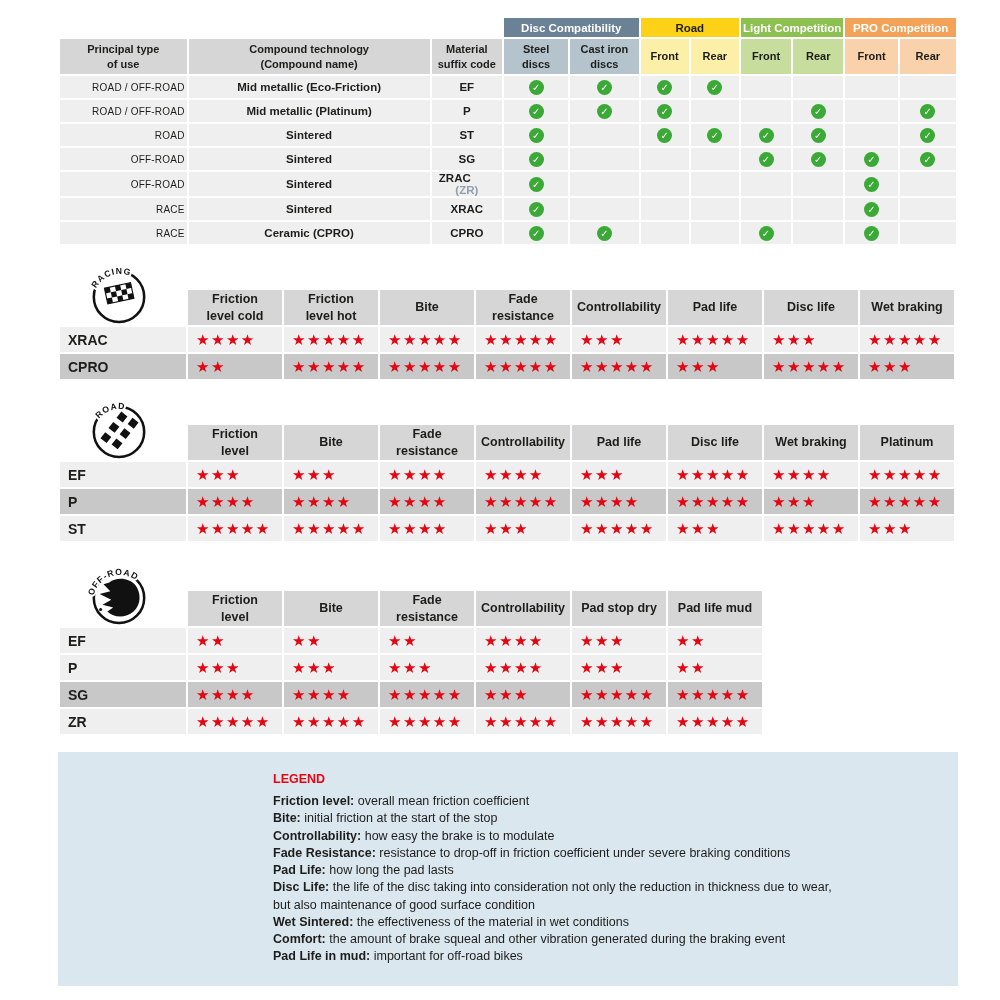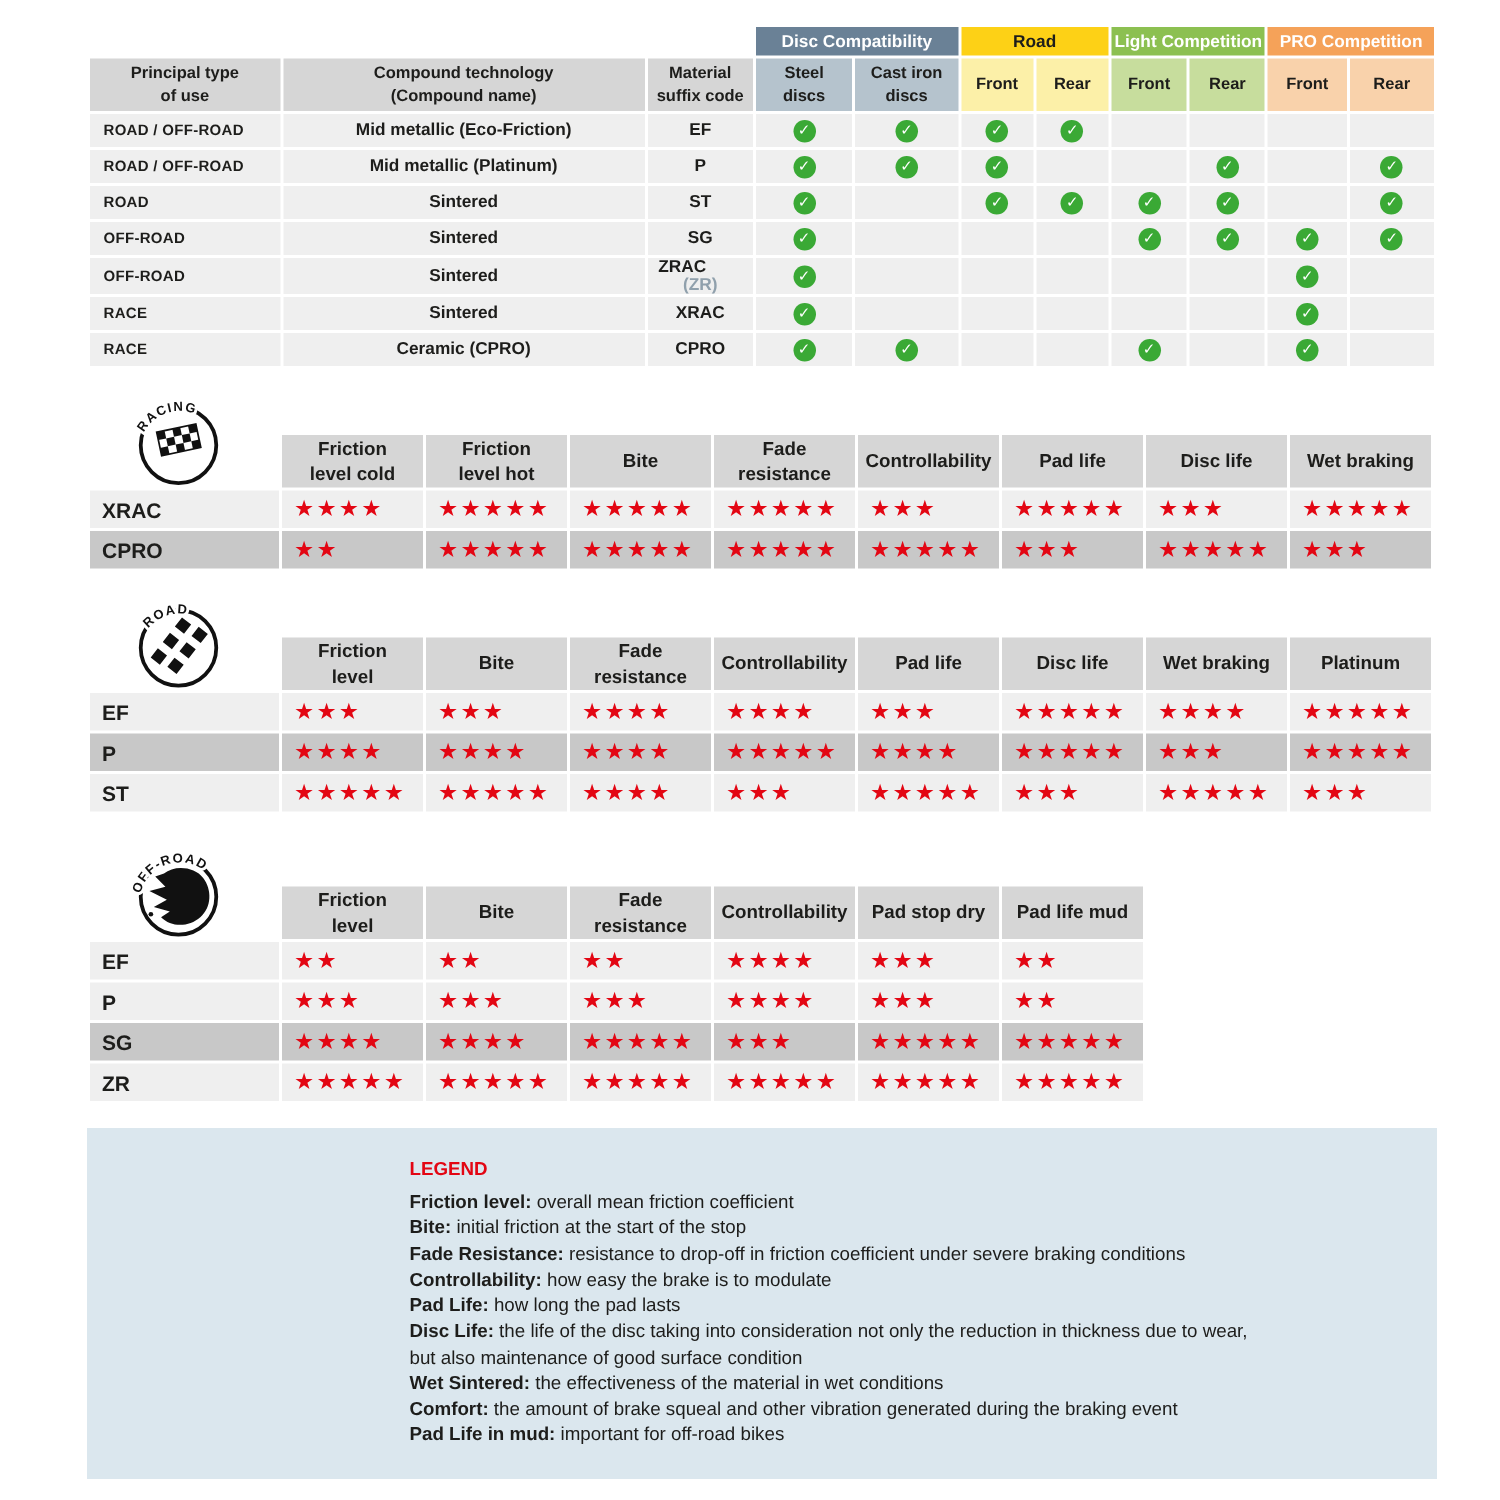--- a/index.html
+++ b/index.html
@@ -17,21 +17,21 @@
   .g-disc{background:var(--disc-group);color:#fff;}
   .g-road{background:var(--road-group);color:#1d1d1b;}
   .g-light{background:var(--light-group);color:#fff;}
   .g-pro{background:var(--pro-group);color:#fff;}
   .head-row td{height:35px;background:var(--header-gray);font-size:11px;font-weight:bold;text-align:center;line-height:1.3;}
   .head-row td.sub-disc{background:var(--disc-sub);}
   .head-row td.sub-road{background:var(--road-sub);}
   .head-row td.sub-light{background:var(--light-sub);}
   .head-row td.sub-pro{background:var(--pro-sub);}
   #compat .data-row td{height:22px;background:var(--row-light);font-size:11px;text-align:center;}
-  #compat .data-row td.use{text-align:left;padding-left:9px;font-weight:bold;font-size:10px;letter-spacing:.2px;}
+  #compat .data-row td.use{text-align:right;padding-left:9px;font-weight:normal;font-size:10px;letter-spacing:.2px;}
   #compat .data-row td.compound{font-weight:bold;font-size:11.5px;}
   #compat .data-row td.code{font-weight:bold;font-size:11.5px;}
   .code .suffix{color:#90a0ac;margin-left:24px;}
   .check{display:inline-block;width:15px;height:15px;border-radius:50%;background:var(--check-green);color:#fff;font-size:10px;font-weight:bold;line-height:15px;text-align:center;}
 
   
   .section{position:relative;}
   #sec-0{margin-top:42px;}
   #sec-1{margin-top:42px;}
   #sec-2{margin-top:46px;}
@@ -396,22 +396,22 @@
           </tr>
         </tbody>
       </table>
   </section>
 
   <div class="legend">
     <div class="legend-title">LEGEND</div>
     <div id="legend-items">
         <div class="legend-line"><b>Friction level:</b> overall mean friction coefficient</div>
         <div class="legend-line"><b>Bite:</b> initial friction at the start of the stop</div>
+        <div class="legend-line"><b>Controllability:</b> how easy the brake is to modulate</div>
         <div class="legend-line"><b>Fade Resistance:</b> resistance to drop-off in friction coefficient under severe braking conditions</div>
-        <div class="legend-line"><b>Controllability:</b> how easy the brake is to modulate</div>
         <div class="legend-line"><b>Pad Life:</b> how long the pad lasts</div>
         <div class="legend-line"><b>Disc Life:</b> the life of the disc taking into consideration not only the reduction in thickness due to wear,</div>
         <div class="legend-line">but also maintenance of good surface condition</div>
         <div class="legend-line"><b>Wet Sintered:</b> the effectiveness of the material in wet conditions</div>
         <div class="legend-line"><b>Comfort:</b> the amount of brake squeal and other vibration generated during the braking event</div>
         <div class="legend-line"><b>Pad Life in mud:</b> important for off-road bikes</div>
       </div>
   </div>
 
 </div>

